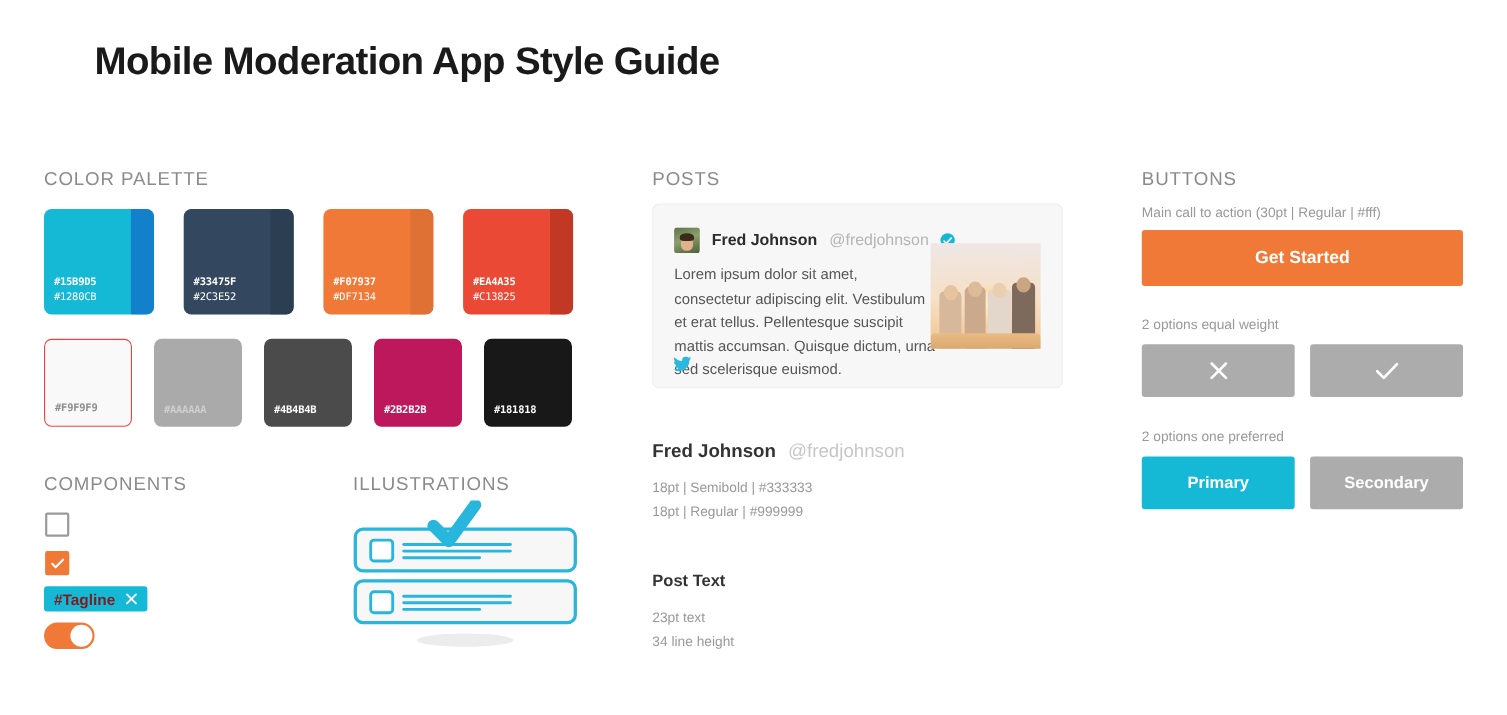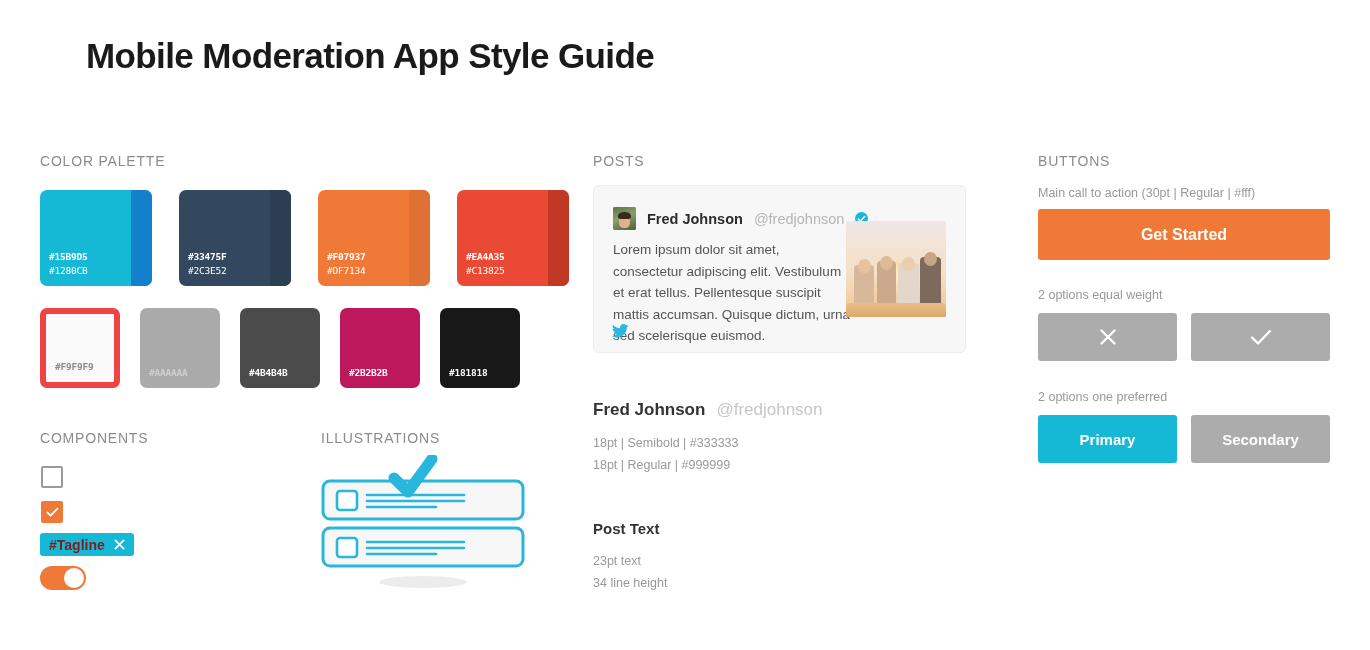--- a/index.html
+++ b/index.html
@@ -20,51 +20,51 @@
     margin-left: 46px;
   }
   .subtitle {
     position: absolute; left: 40px; top: 92px;
     font-size: 17px; font-weight: normal; color: #2f2f2f;
   }
 
   
   .sec-head {
     position: absolute;
-    font-size: 14px; letter-spacing: 0.8px;
+    font-size: 17px; letter-spacing: 0.8px;
     color: #8b8b8b; font-weight: normal;
   }
   #h-palette { left: 40px; top: 153px; }
   #h-components { left: 40px; top: 430px; }
   #h-illustrations { left: 321px; top: 430px; }
   #h-posts { left: 593px; top: 153px; }
   #h-buttons { left: 1038px; top: 153px; }
 
   
   .swatch-row { position: absolute; display: flex; }
   #row-brand { left: 40px; top: 190px; gap: 27px; }
   #row-gray  { left: 40px; top: 308px; gap: 20px; }
 
   .swatch {
     position: relative; border-radius: 7px; overflow: hidden;
   }
-  .sw-lg { width: 112px; height: 96px; }
+  .sw-lg { width: 100px; height: 96px; }
   .sw-sm { width: 80px; height: 80px; }
   .swatch .dark-strip {
     position: absolute; right: 0; top: 0; bottom: 0; width: 20%;
   }
   .sw-lg .dark-strip { width: 21px; }
   .swatch .labels {
     position: absolute; left: 9px; bottom: 8px;
     font-family: "DejaVu Sans Mono", monospace;
     font-size: 9.5px; line-height: 14px; letter-spacing: -0.2px;
   }
   .swatch .labels .l1 { font-weight: bold; }
   .swatch .labels .l2 { font-weight: normal; }
-  .sw-bordered { border: 6px solid #ef4444; padding-left: 20px; }
+  .sw-bordered { border: 1px solid #ef4444; padding-left: 20px; }
 
   
   .cmp { position: absolute; }
   #cmp-checkbox-empty {
     left: 41px; top: 466px; width: 22px; height: 22px;
     border: 2px solid #9a9a9a; border-radius: 2px; background: #fff;
   }
   #cmp-checkbox-checked {
     left: 41px; top: 501px; width: 22px; height: 22px;
     border-radius: 2px; background: #F07937;

